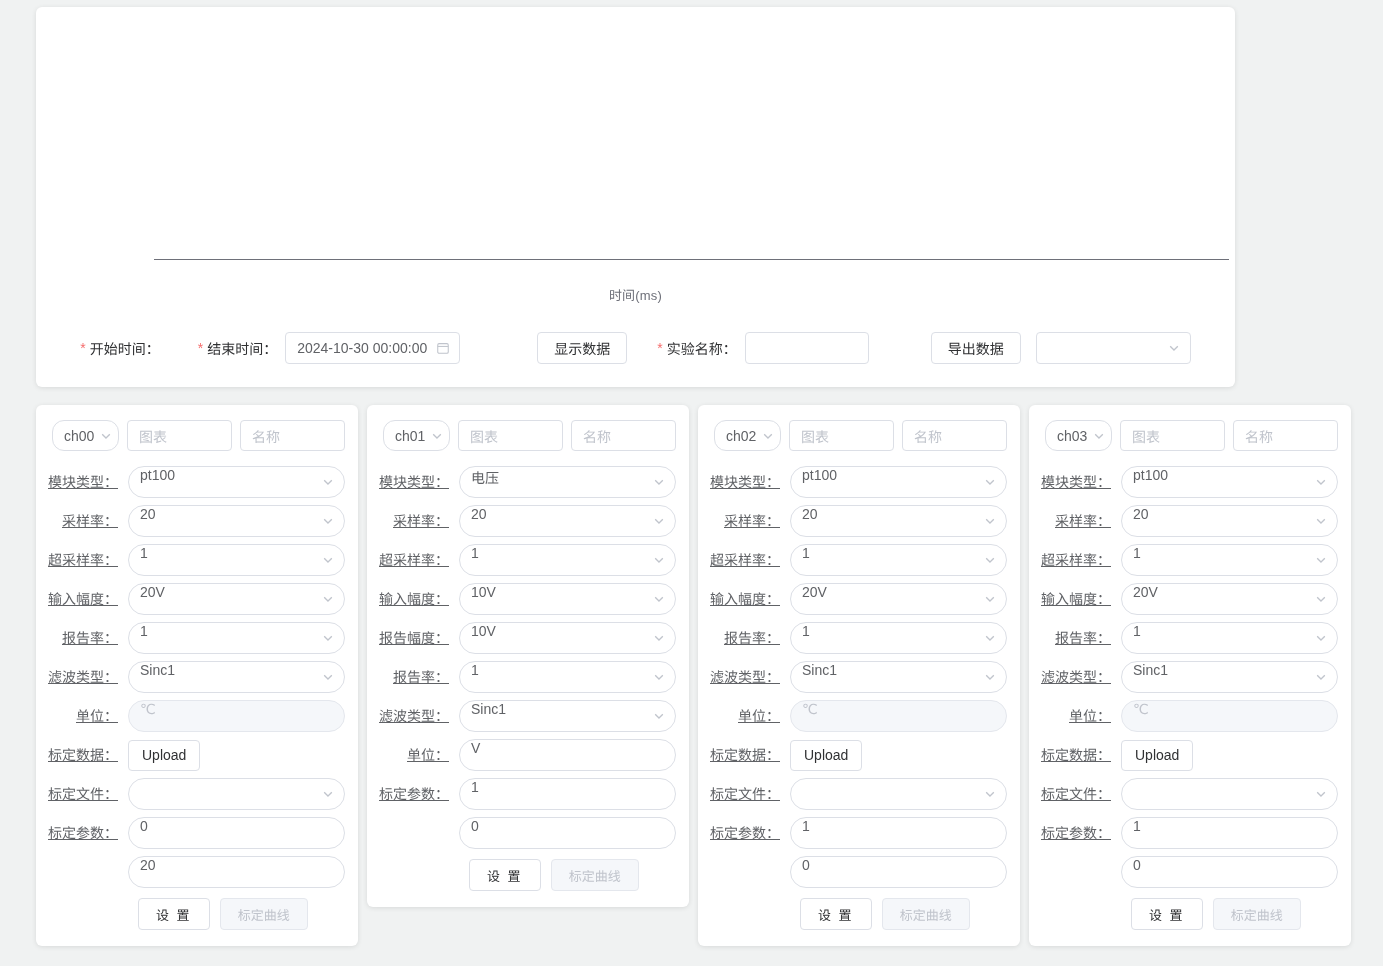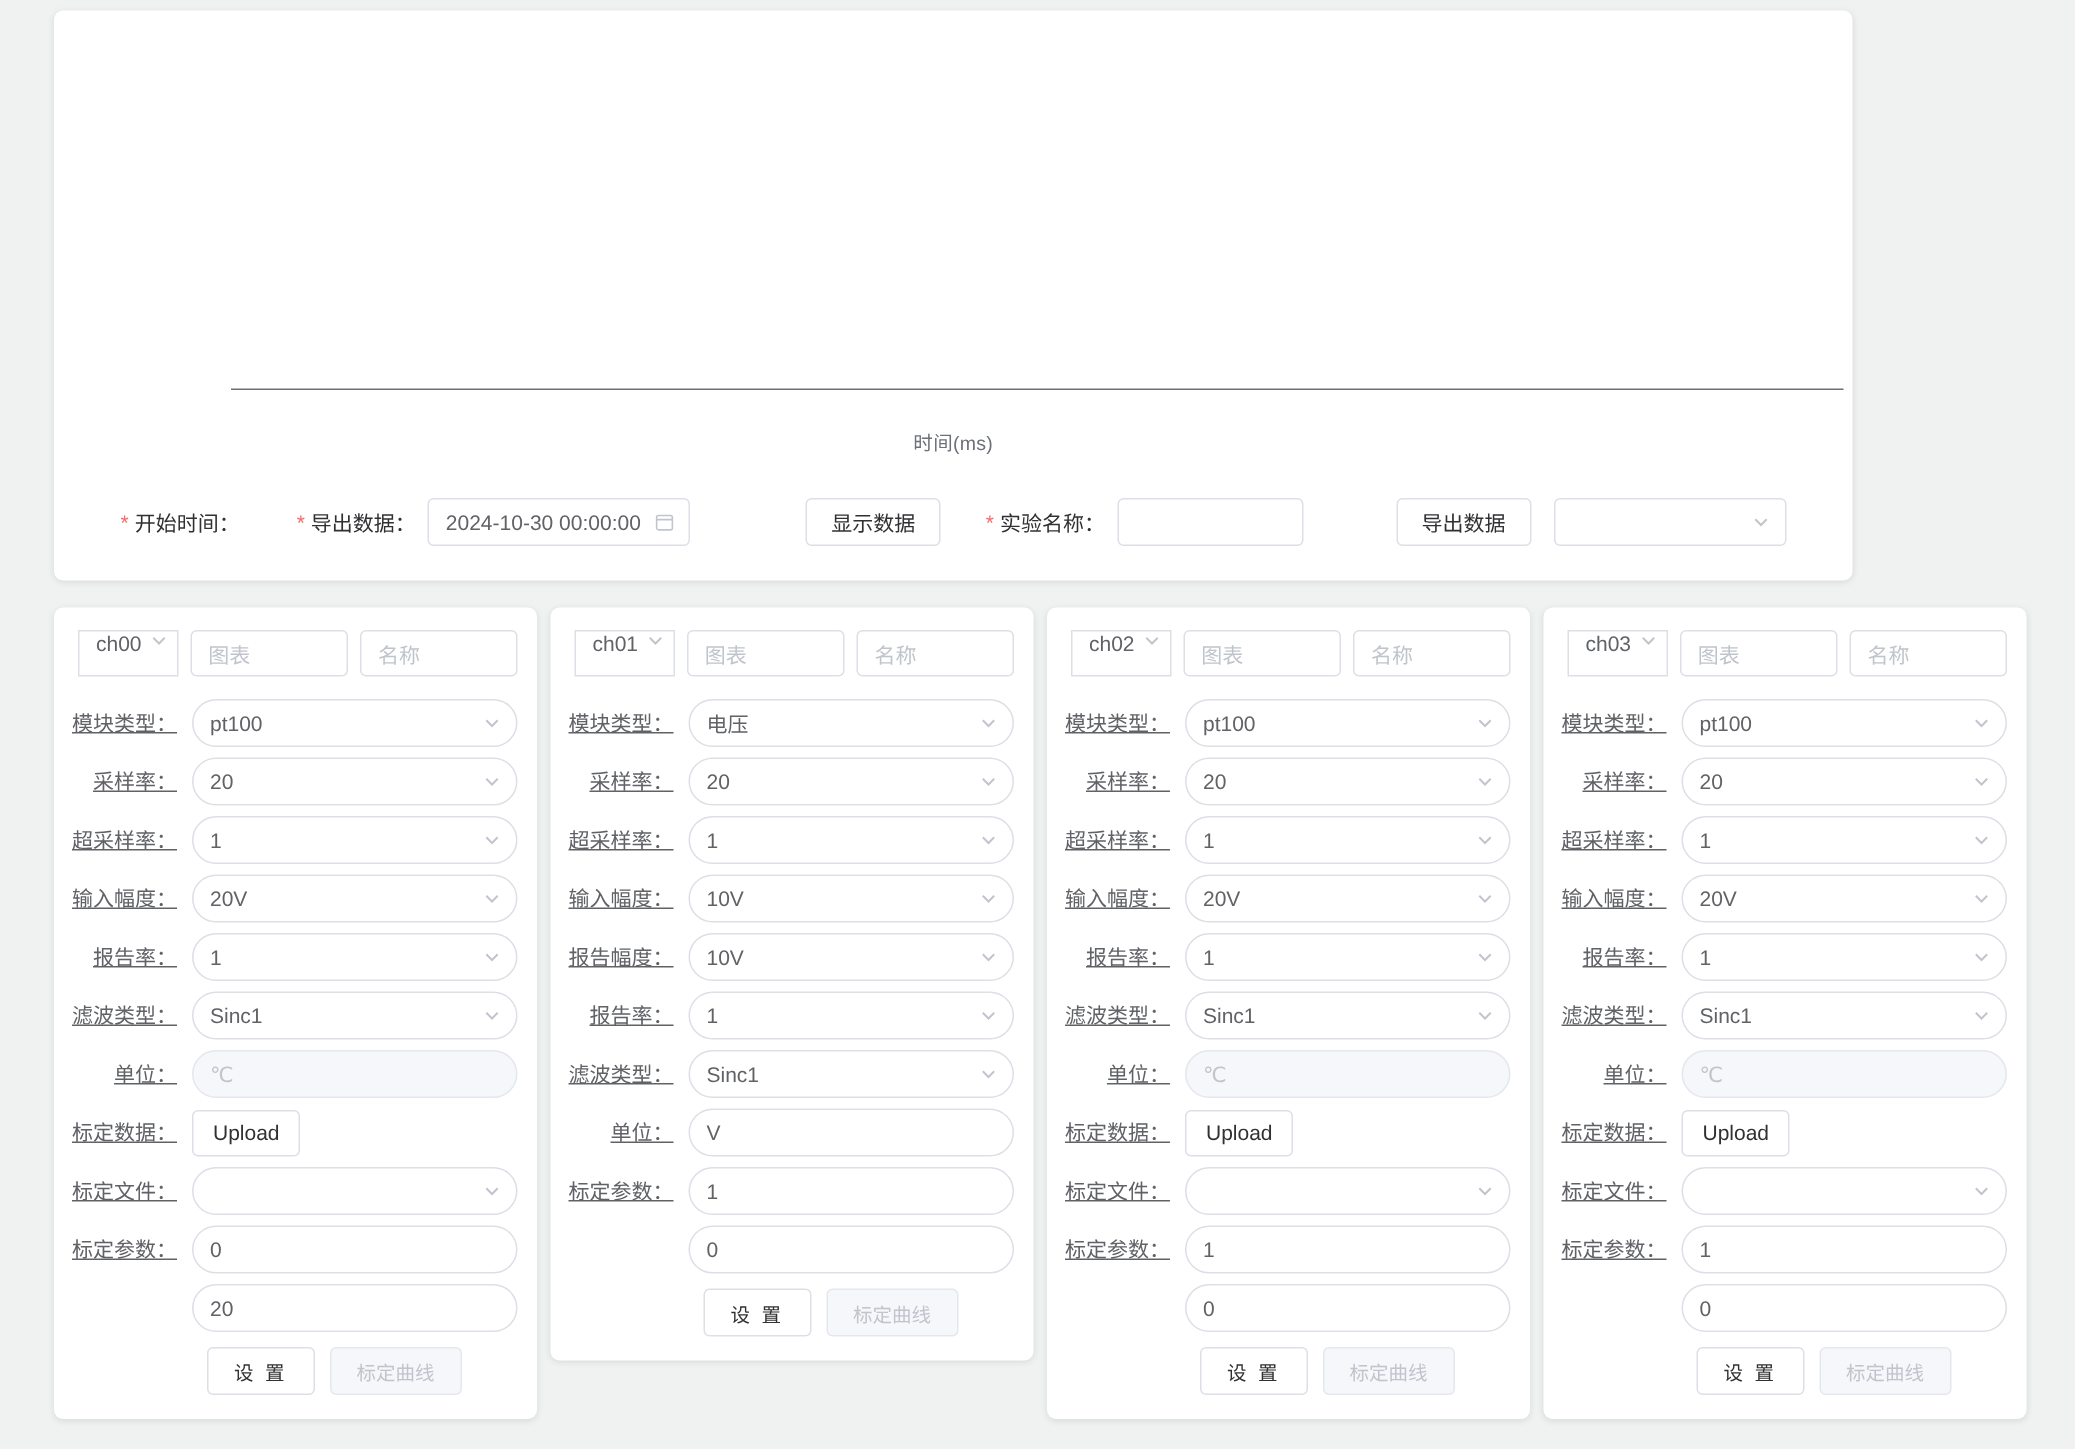--- a/index.html
+++ b/index.html
@@ -145,22 +145,23 @@
     display: flex;
     gap: 8px;
     margin-bottom: 15px;
     padding-left: 8px;
   }
   .head-sel {
     position: relative;
     width: 71px;
     height: 31px;
     border: 1px solid #dcdfe6;
-    border-radius: 0;
+    border-radius: 12px;
     display: flex;
+    align-items: center;
     padding: 0 6px 0 11px;
     font-size: 14px;
     color: #606266;
     background: #fff;
   }
   .head-sel .val { flex: 1; }
   .head-sel .chev { width: 12px; height: 12px; color: #c0c4cc; display:flex; }
   .head-in {
     width: 112px;
     height: 31px;
@@ -194,21 +195,21 @@
   .fctrl { flex: 1; min-width: 0; }
 
   .inp {
     position: relative;
     width: 100%;
     height: 32px;
     border: 1px solid #dcdfe6;
     border-radius: 16px;
     background: #fff;
     display: flex;
-    align-items: center;
+    align-items: flex-start;
     padding: 0 11px;
     font-size: 14px;
     color: #606266;
   }
   .inp.sel { padding-right: 28px; }
   .inp.disabled { background: #f5f7fa; border-color: #e4e7ed; color: #c0c4cc; }
   .inp .ph { color: #c0c4cc; }
 
   .upload-btn {
     height: 31px;
@@ -268,21 +269,21 @@
 
       <span class="tb-label">
         <span class="req-star">*</span>
         <span>开始时间：</span>
       </span>
 
       <div class="tb-gap"></div>
 
       <span class="tb-label">
         <span class="req-star">*</span>
-        <span>导出数据：</span>
+        <span>结束时间：</span>
       </span>
       <div class="field date">
         <span class="val">2024-10-30 00:00:00</span>
         <span class="ico-right">
           <svg width="14" height="14" viewBox="0 0 16 16" fill="none" stroke="currentColor" stroke-width="1.2">
             <rect x="2" y="3" width="12" height="11" rx="1.5"></rect>
             <path d="M2 6.2h12"></path>
           </svg>
         </span>
       </div>

